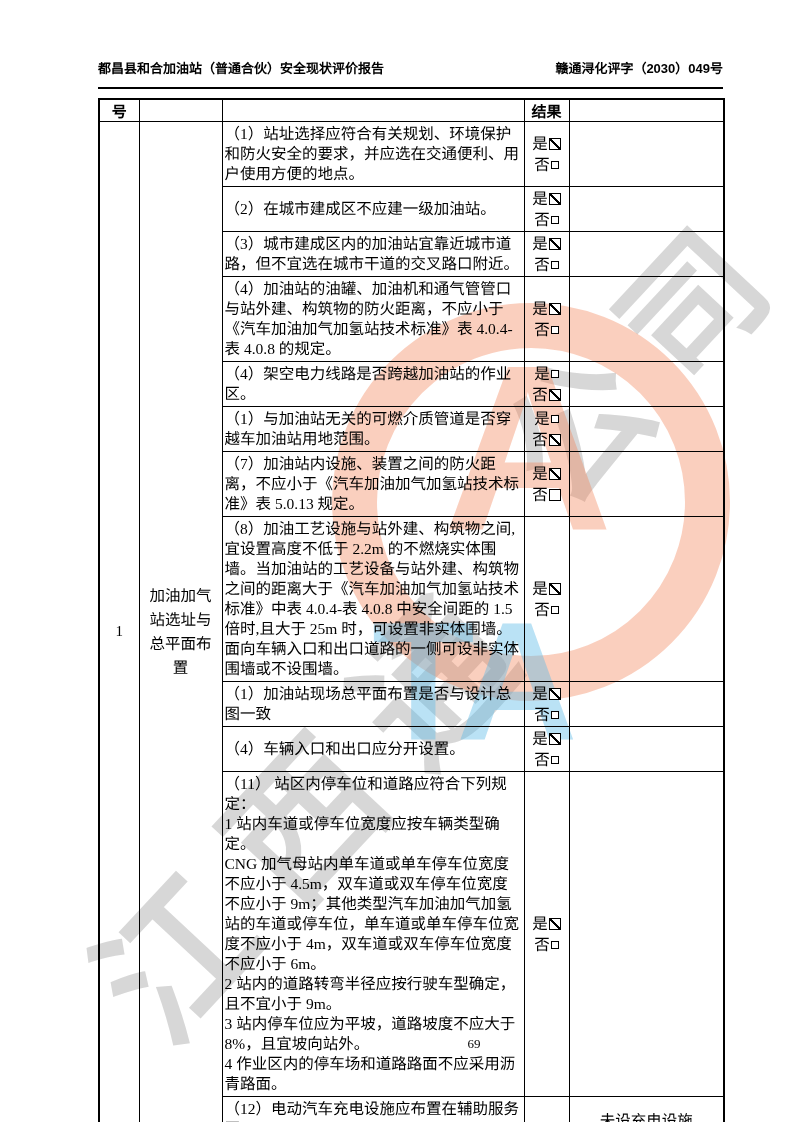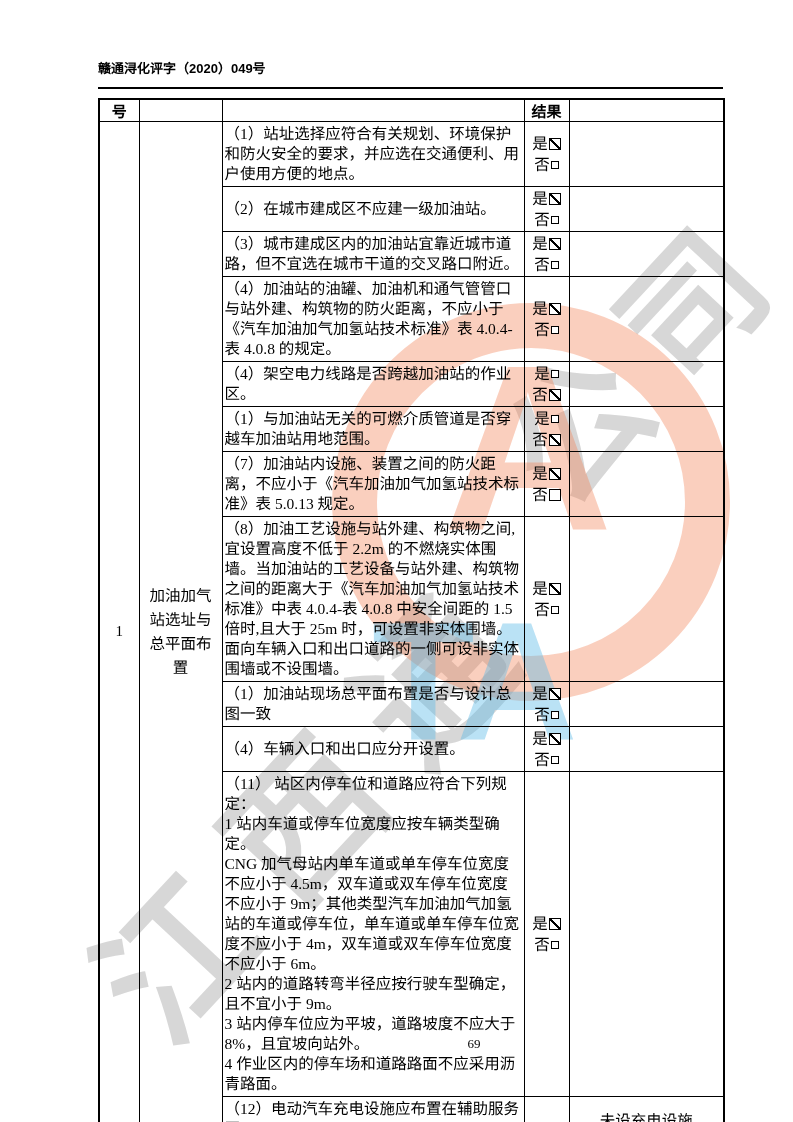--- a/index.html
+++ b/index.html
@@ -61,21 +61,22 @@
 <div class="watermark-layer">
   <div id="wm-gray-bl" class="wm-gray">江西通</div>
   <div id="wm-gray-tr" class="wm-gray">公司</div>
   <div id="wm-ring"></div>
   <div id="wm-stamp-letter">A</div>
   <div id="wm-blue">TA</div>
 </div>
 
 <div class="layer-content">
   <div class="page-header">
-    <span>赣通浔化评字（2020）049号</span>
+    <span>都昌县和合加油站（普通合伙）安全现状评价报告</span>
+    <span>赣通浔化评字（2030）049号</span>
   </div>
   <div class="header-rule"></div>
 
   <table class="checklist">
     <colgroup>
       <col style="width:40px">
         <col style="width:83px">
         <col style="width:302px">
         <col style="width:45px">
         <col style="width:155px">

